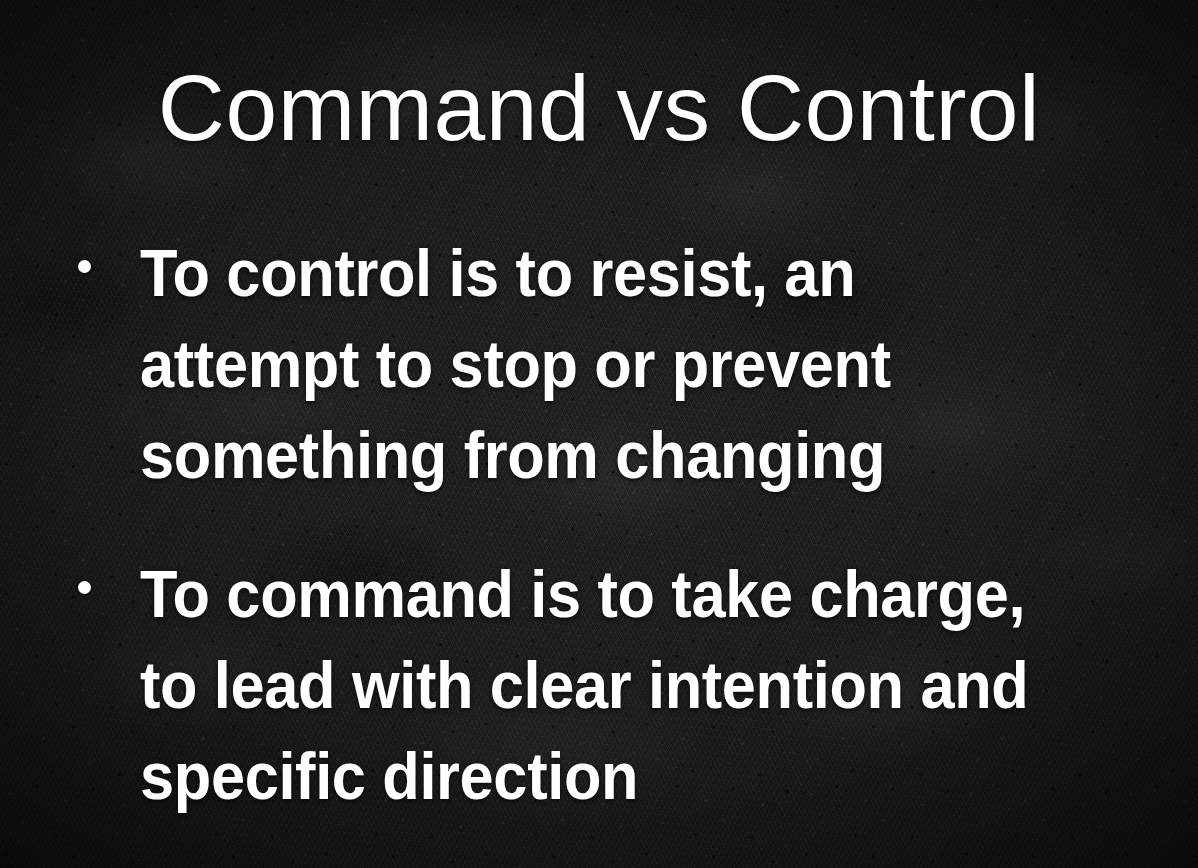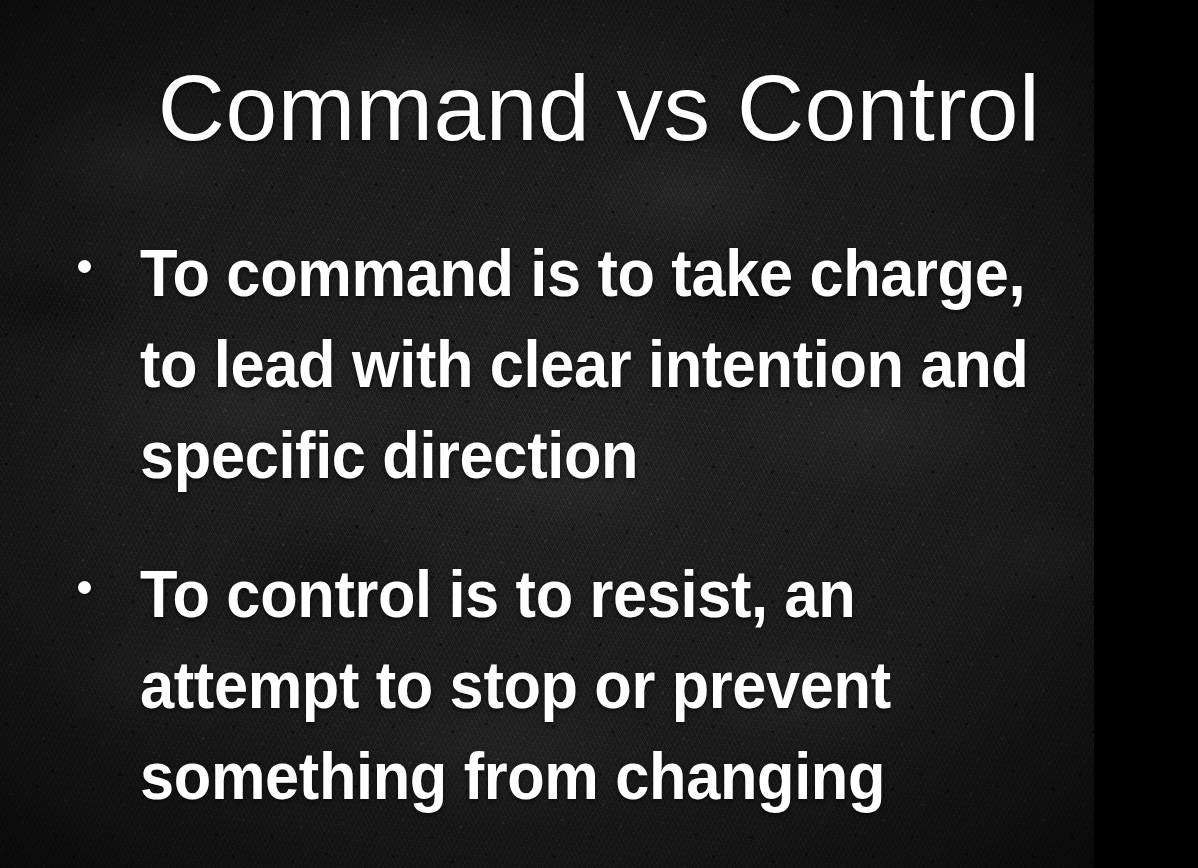--- a/index.html
+++ b/index.html
@@ -3,21 +3,21 @@
 <meta charset="utf-8">
 <style>
   html, body {
     margin: 0;
     padding: 0;
     background: #000;
   }
 
   #slide {
     position: relative;
-    width: 1094px;
+    width: 1198px;
     height: 868px;
     overflow: hidden;
     background-color: #1d1d1d;
     font-family: "Liberation Sans", "DejaVu Sans", sans-serif;
   }
 
   
   .tex {
     position: absolute;
     inset: 0;
@@ -202,32 +202,32 @@
 
     <div id="slide-title">Command vs Control</div>
 
     <div id="bullet-list">
 
       <div class="bullet-item">
         <div class="bullet-marker">
           <span class="bullet-dot"></span>
         </div>
         <div class="bullet-text">
+          <span class="bullet-line">To control is to resist, an</span>
+          <span class="bullet-line">attempt to stop or prevent</span>
+          <span class="bullet-line">something from changing</span>
+        </div>
+      </div>
+
+      <div class="bullet-item">
+        <div class="bullet-marker">
+          <span class="bullet-dot"></span>
+        </div>
+        <div class="bullet-text">
           <span class="bullet-line">To command is to take charge,</span>
           <span class="bullet-line">to lead with clear intention and</span>
           <span class="bullet-line">specific direction</span>
         </div>
       </div>
 
-      <div class="bullet-item">
-        <div class="bullet-marker">
-          <span class="bullet-dot"></span>
-        </div>
-        <div class="bullet-text">
-          <span class="bullet-line">To control is to resist, an</span>
-          <span class="bullet-line">attempt to stop or prevent</span>
-          <span class="bullet-line">something from changing</span>
-        </div>
-      </div>
-
     </div>
   </div>
 </div>
 
 </body></html>

